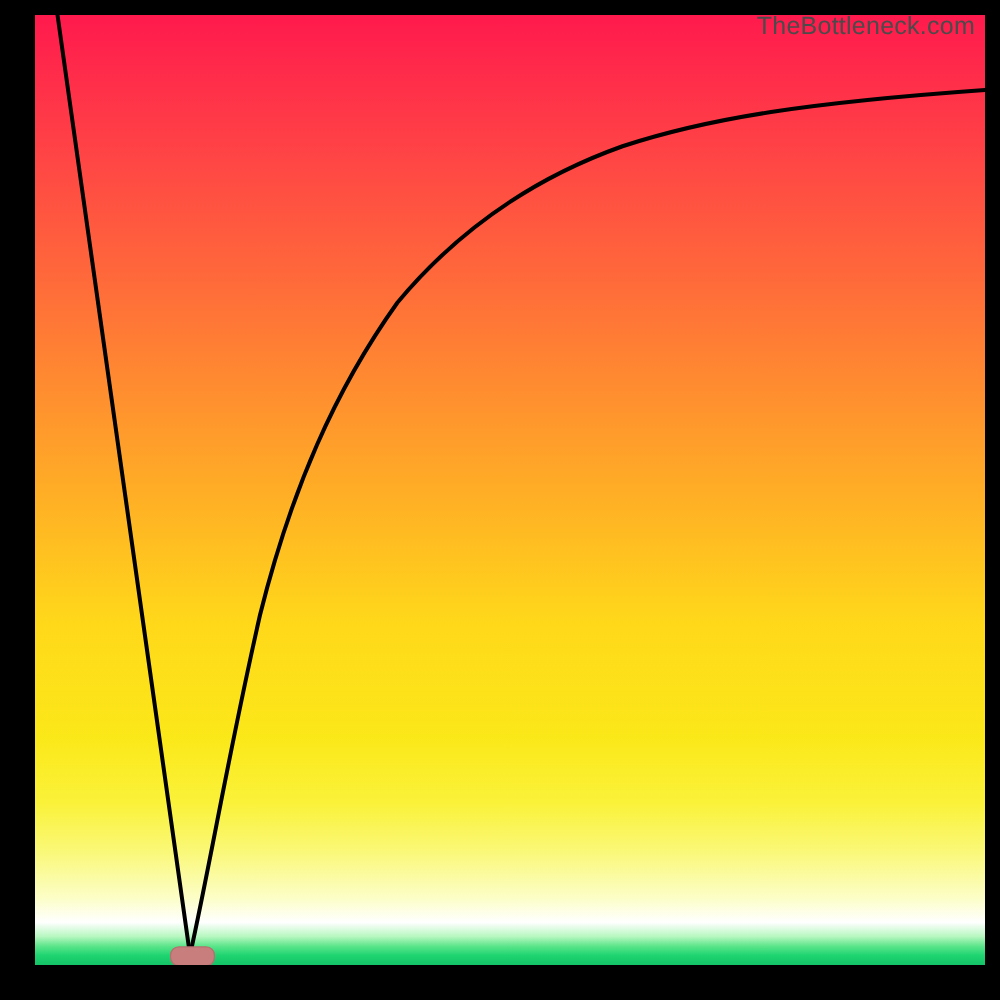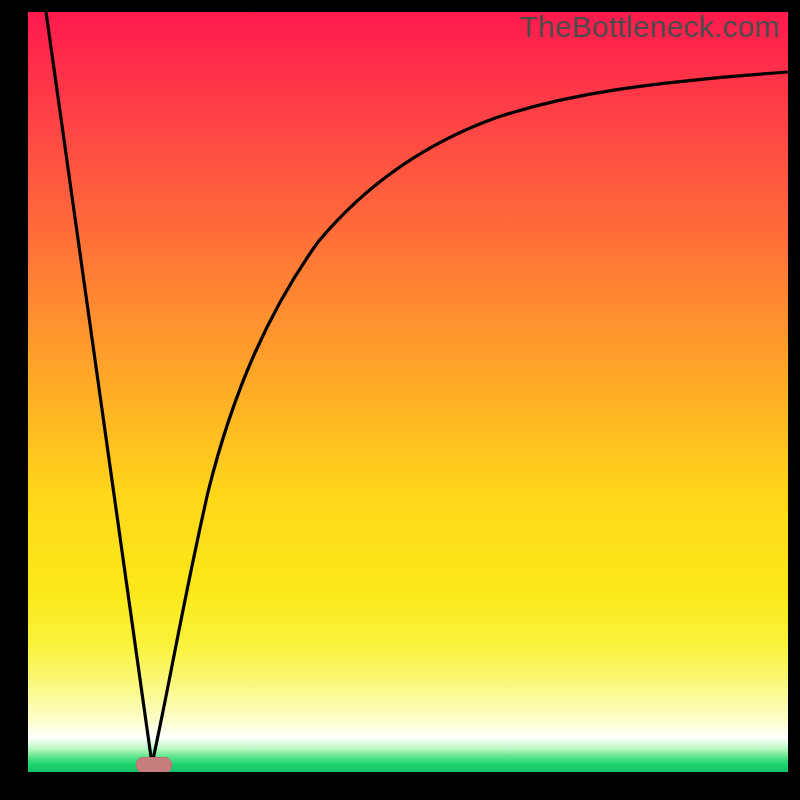--- a/index.html
+++ b/index.html
@@ -63,21 +63,21 @@
     left: 0;
     top: 0;
     width: 100%;
     height: 100%;
   }
   .watermark {
     position: absolute;
     top: -2px;
     right: 8px;
     color: #4b4b4b;
-    font-size: 30px;
+    font-size: 20px;
     font-weight: 500;
     letter-spacing: 0.2px;
   }
 </style>
 </head>
 <body>
 
 <div class="outer">
 
   <div class="plot">

